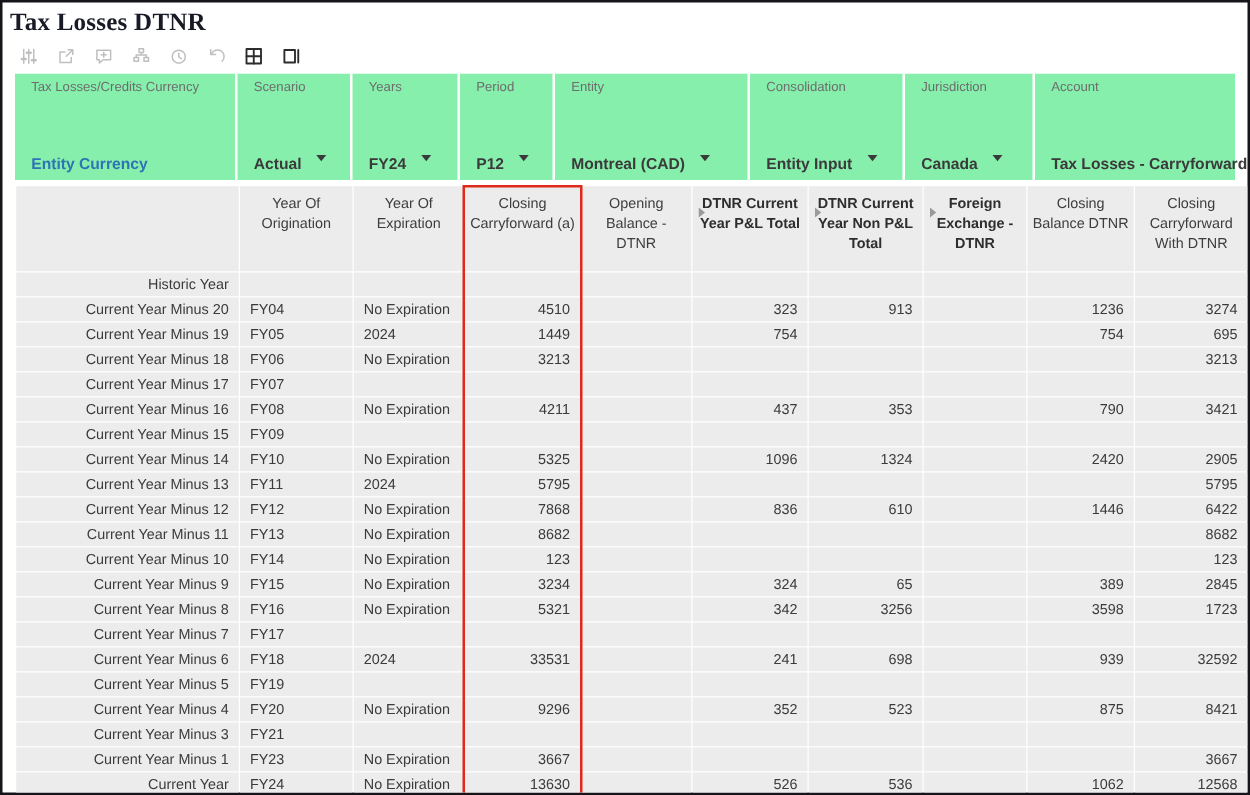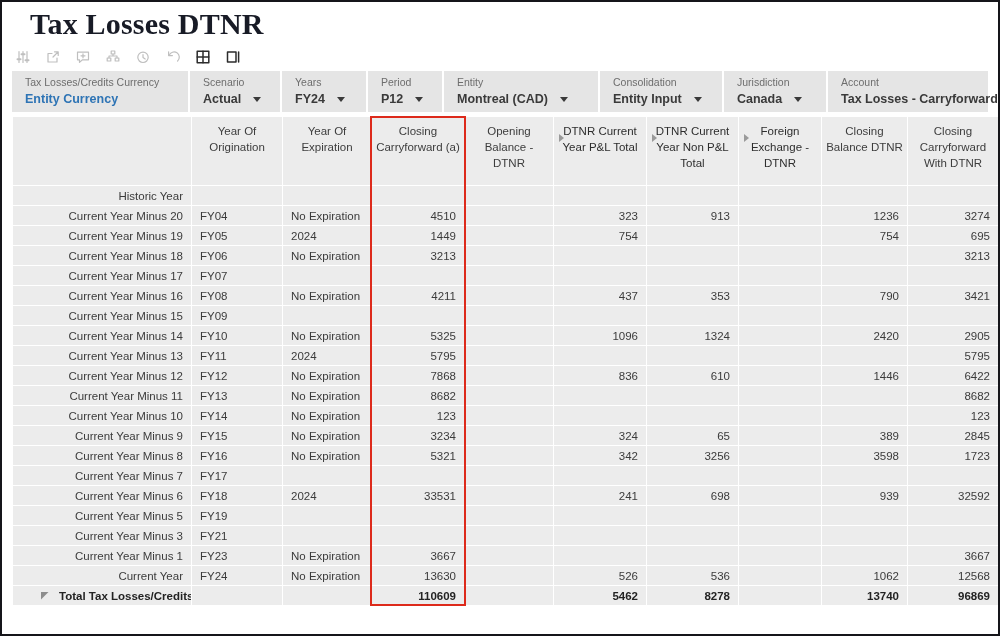--- a/index.html
+++ b/index.html
@@ -3,54 +3,54 @@
 <meta charset="utf-8">
 <style>
   html,body{margin:0;padding:0;}
   body{
     width:1000px;height:636px;box-sizing:border-box;
     border:2px solid #15151a;background:#fff;overflow:hidden;
     font-family:"Liberation Sans",sans-serif;color:#3b3b3b;
   }
   
   .title{
-    font-family:"Liberation Serif",serif;font-size:30px;font-weight:bold;
-    color:#181b26;padding:4px 28px 0;letter-spacing:.2px;line-height:1.2;
+    font-family:"Liberation Serif",serif;font-size:20px;font-weight:bold;
+    color:#181b26;padding:4px 6px 0;letter-spacing:.2px;line-height:1.2;
   }
   
   .toolbar{display:flex;align-items:center;gap:13px;padding:6px 12px 5px;}
   .tbi{width:17px;height:17px;display:inline-flex;align-items:center;justify-content:center;}
   .tbi.off{color:#bfbfbf;}
   .tbi.on{color:#2c2c2c;}
   .tbi svg{width:16px;height:16px;stroke:currentColor;fill:none;stroke-width:1.2;stroke-linecap:round;stroke-linejoin:round;}
   .tbi.on svg{stroke-width:1.5;}
   
-  .pov{display:flex;align-items:stretch;background:#e5e5e5;margin:1px 10px 4px;}
+  .pov{display:flex;align-items:stretch;background:#86efac;margin:1px 10px 4px;}
   .pov-seg{padding:5px 13px 6px;border-right:2px solid #fff;display:flex;flex-direction:column;justify-content:space-between;}
   .pov-seg:last-child{flex:1;border-right:none;}
   .pov-seg:nth-child(1){min-width:150px;}
   .pov-seg:nth-child(2){min-width:64px;}
   .pov-seg:nth-child(3){min-width:58px;}
-  .pov-seg:nth-child(4){min-width:48px;}
+  .pov-seg:nth-child(4){min-width:48px;gap:44px;}
   .pov-seg:nth-child(5){min-width:128px;}
   .pov-seg:nth-child(6){min-width:96px;}
   .pov-seg:nth-child(7){min-width:76px;}
   .pov-seg:nth-child(8){min-width:88px;}
   .pov-label{font-size:10.5px;color:#6d6d6d;white-space:nowrap;}
-  .pov-value{display:flex;align-items:center;gap:12px;font-size:12.5px;font-weight:bold;color:#3a3a3a;margin-top:4px;white-space:nowrap;}
+  .pov-value{display:flex;gap:12px;font-size:12.5px;font-weight:bold;color:#3a3a3a;margin-top:4px;white-space:nowrap;}
   .pov-value-text.link{color:#2e74b5;}
   .pov-caret{width:0;height:0;border-left:4.5px solid transparent;border-right:4.5px solid transparent;border-top:5px solid #3a3a3a;}
   
   .table-wrap{position:relative;margin-left:10px;width:987px;}
   table{border-collapse:separate;border-spacing:1px;table-layout:fixed;width:987px;font-size:11.5px;color:#3b3b3b;}
   col.c0{width:178px}col.c1{width:90px}col.c2{width:88px}col.c3{width:92px}col.c4{width:88px}
   col.c5{width:92px}col.c6{width:91px}col.c7{width:82px}col.c8{width:85px}col.c9{width:90px}
   th,td{background:#ececec;overflow:hidden;}
   thead th{height:62px;vertical-align:top;padding:6px 3px 0;font-weight:normal;text-align:center;line-height:1.4;position:relative;font-size:11.5px;color:#3d3d3d;}
-  th.hdr-bold{font-weight:normal;color:#2e2e2e;}
+  th.hdr-bold{font-weight:bold;color:#2e2e2e;}
   .expand{position:absolute;left:5px;top:17px;width:0;height:0;border-top:4px solid transparent;border-bottom:4px solid transparent;border-left:5.5px solid #9a9a9a;}
   td{height:19px;padding:0 8px;white-space:nowrap;}
   td.num{text-align:right;}
   td.txt{text-align:left;}
   td.rowlabel{text-align:right;padding-left:37px;}
   .total-row td{font-weight:bold;color:#232323;}
   .total-row td.rowlabel{padding-left:28px;}
   .tri{display:inline-block;width:8px;height:8px;background:#8d8d8d;clip-path:polygon(0 0,100% 0,0 100%);margin-right:10px;}
   
   .red-box{position:absolute;left:358px;top:0;width:96px;bottom:0;border:2px solid #dd2a1b;pointer-events:none;box-sizing:border-box;}
@@ -423,20 +423,32 @@
     <td class="val txt"></td>
     <td class="val num"></td>
     <td class="val num"></td>
     <td class="val num"></td>
     <td class="val num"></td>
     <td class="val num"></td>
     <td class="val num"></td>
     <td class="val num"></td>
   </tr>
 
+  <tr>
+    <td class="rowlabel"><span class="lbl">Current Year Minus 4</span></td>
+    <td class="val txt">FY20</td>
+    <td class="val txt">No Expiration</td>
+    <td class="val num">9296</td>
+    <td class="val num"></td>
+    <td class="val num">352</td>
+    <td class="val num">523</td>
+    <td class="val num"></td>
+    <td class="val num">875</td>
+    <td class="val num">8421</td>
+  </tr>
 
   <tr>
     <td class="rowlabel"><span class="lbl">Current Year Minus 3</span></td>
     <td class="val txt">FY21</td>
     <td class="val txt"></td>
     <td class="val num"></td>
     <td class="val num"></td>
     <td class="val num"></td>
     <td class="val num"></td>
     <td class="val num"></td>

